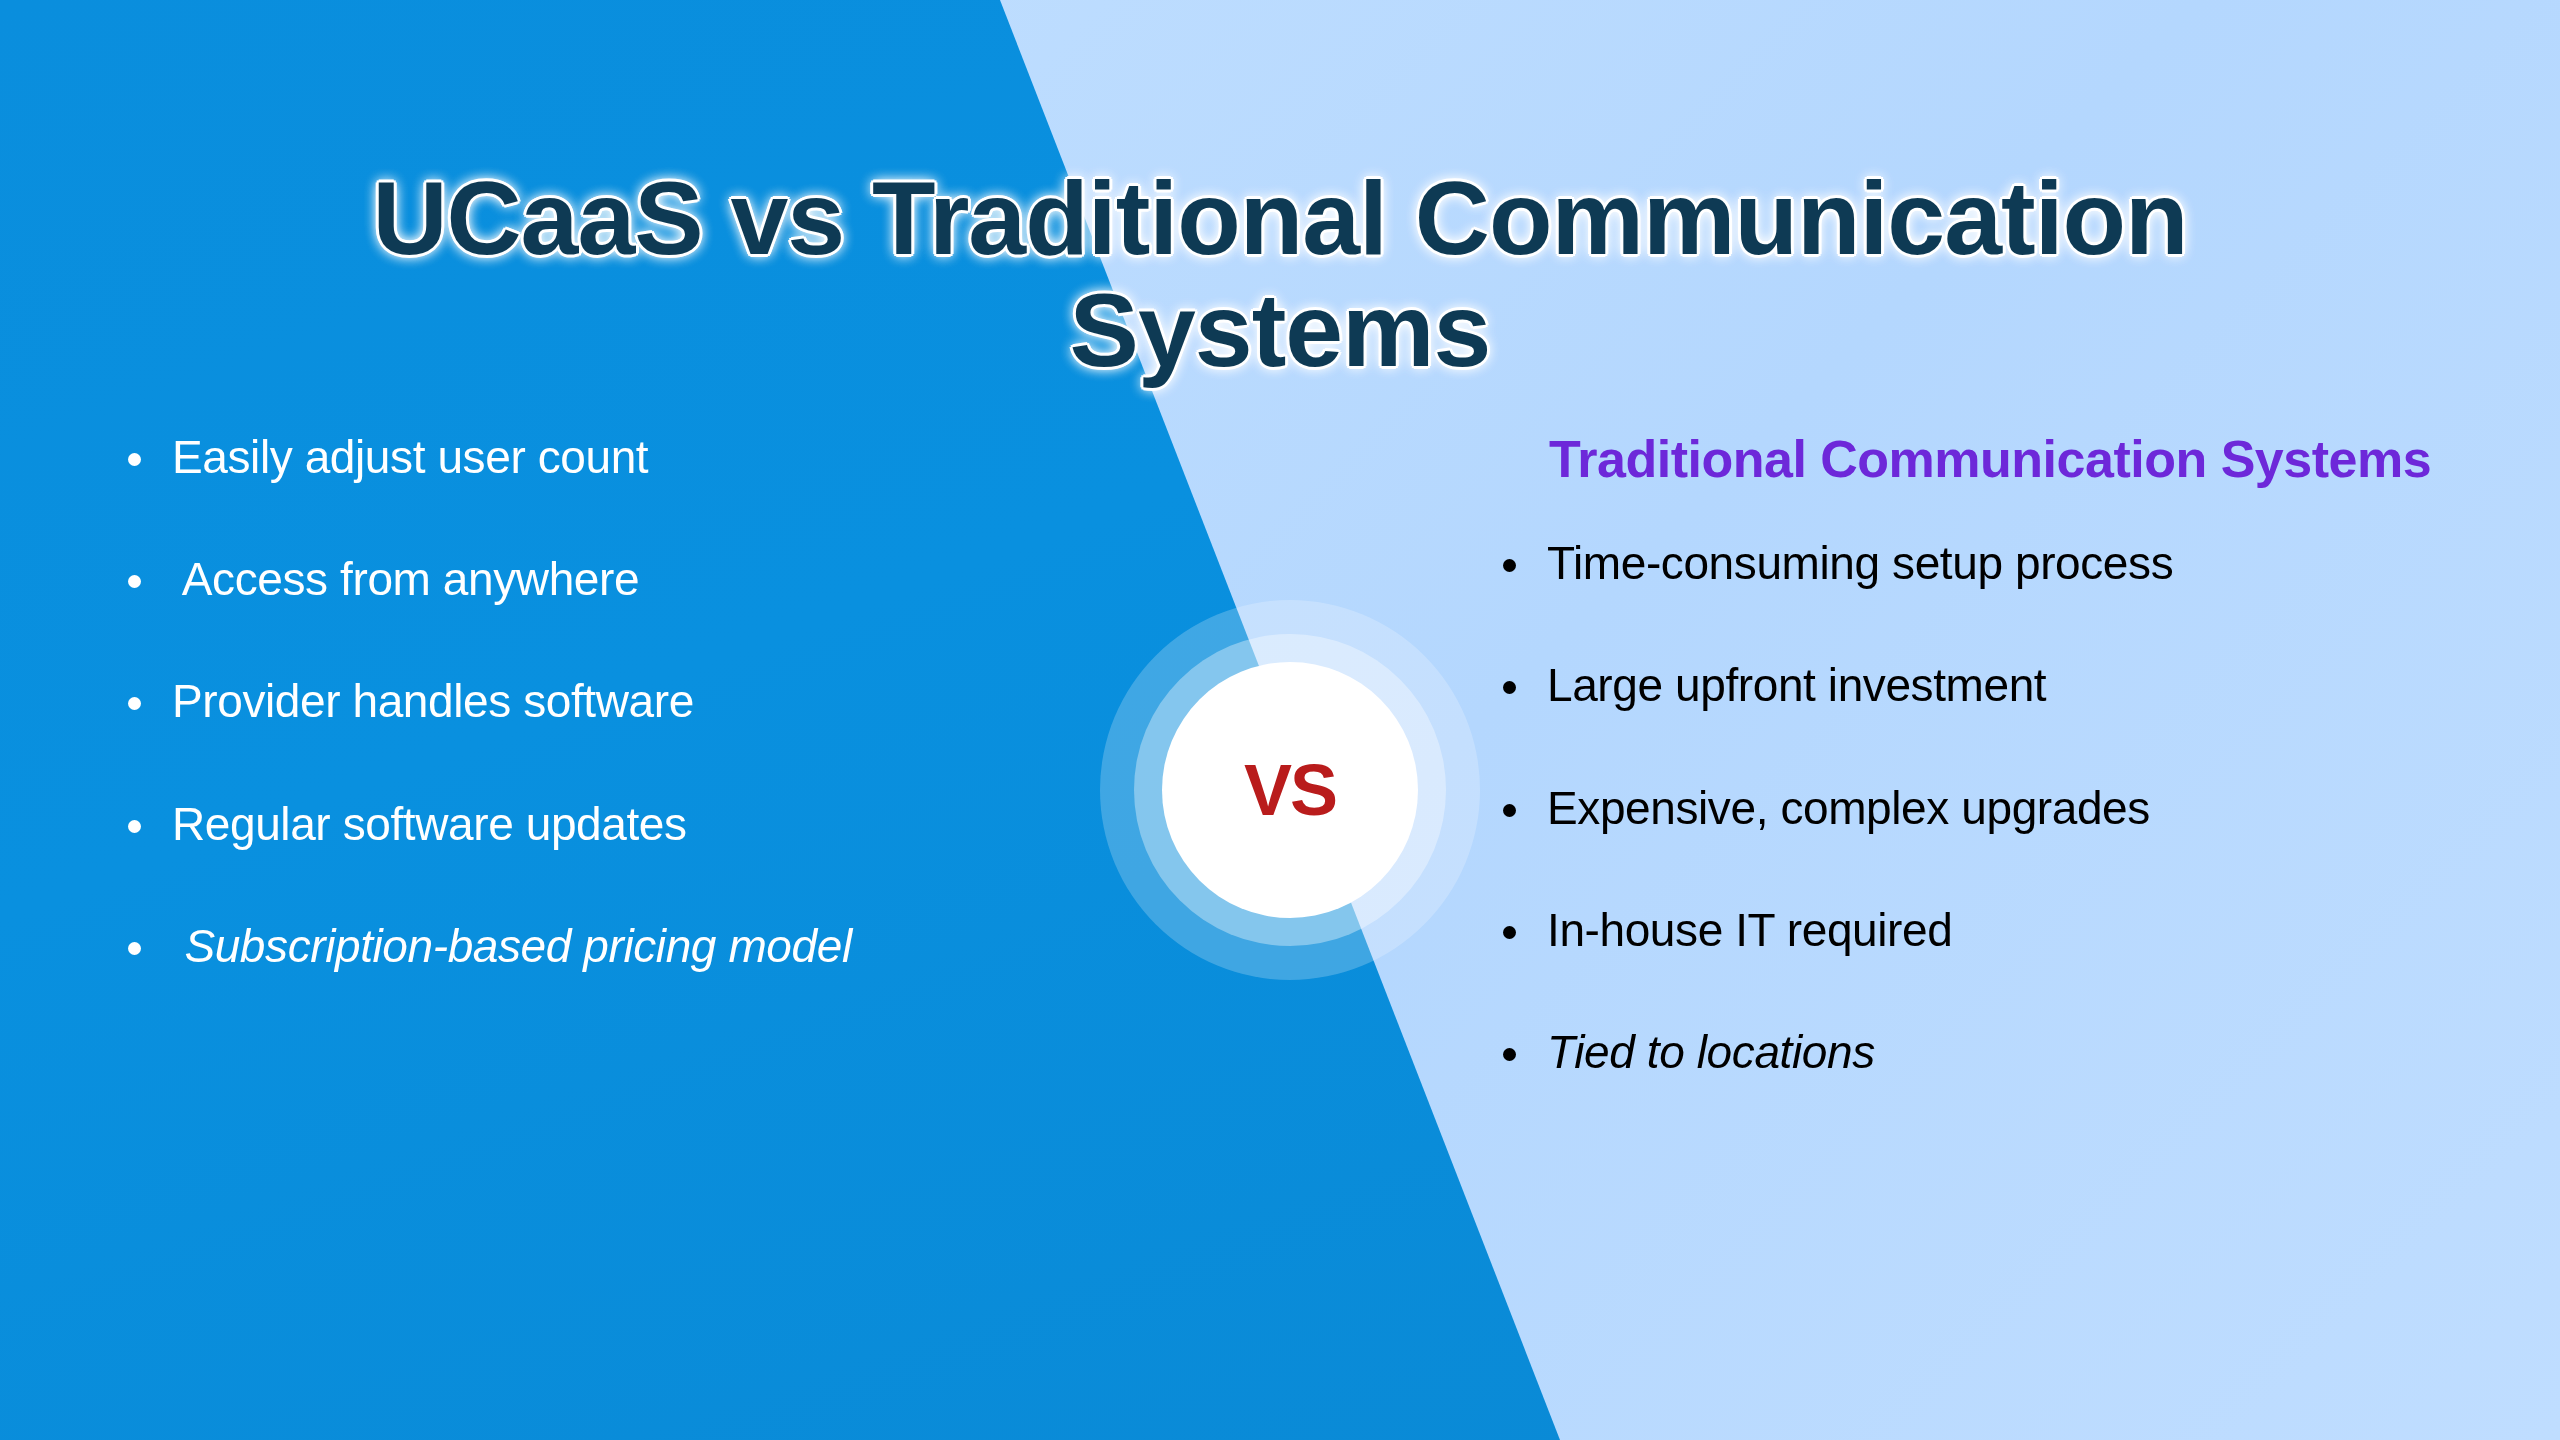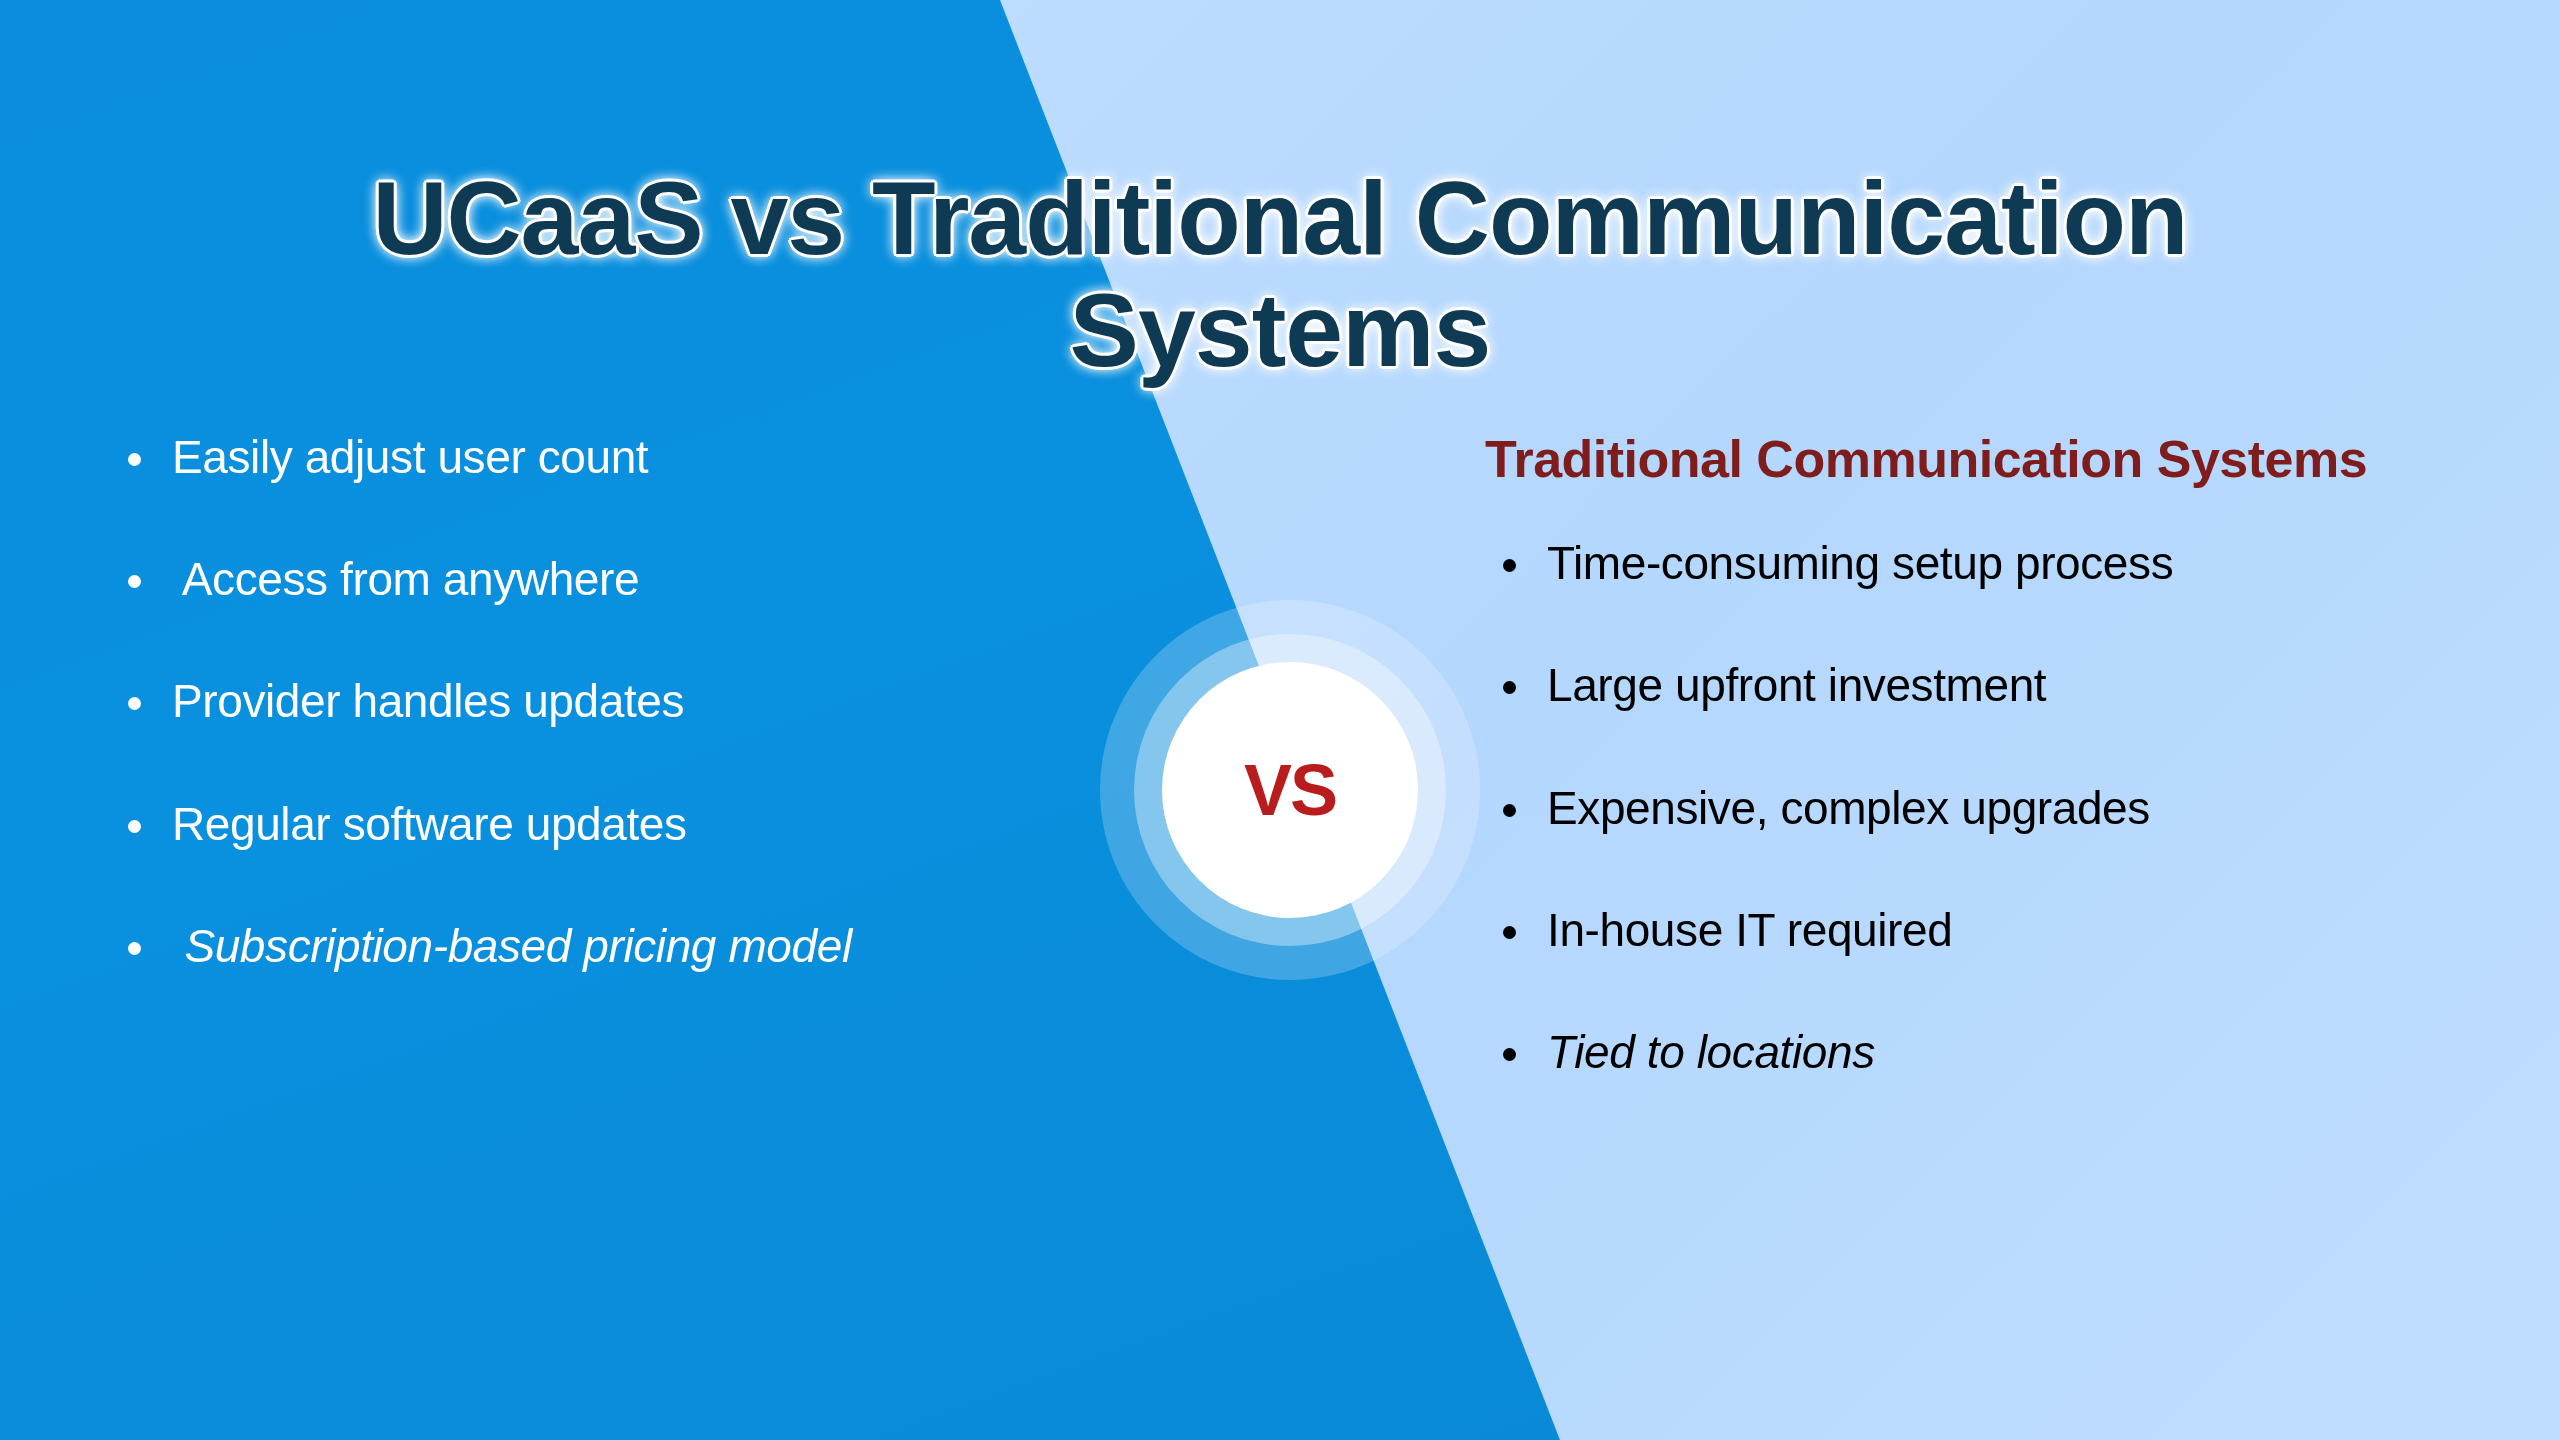--- a/index.html
+++ b/index.html
@@ -73,21 +73,21 @@
   .col-right { left: 1485px; width: 1010px; }
 
   .col-heading {
     font-size: 52px;
     font-weight: 800;
     line-height: 1.12;
     margin: 0 0 48px 0;
     letter-spacing: -0.5px;
   }
   .col-left .col-heading  { color: #FFFFFF; }
-  .col-right .col-heading { color: #7f1d1d; }
+  .col-right .col-heading { color: #6d28d9; text-align: center; }
 
   .bullets {
     list-style: none;
     margin: 0;
     padding: 0;
   }
   .bullets li {
     position: relative;
     padding-left: 62px;
     font-size: 46px;
@@ -162,21 +162,21 @@
 
   <h1 class="title">
     <span class="title-line">UCaaS vs Traditional Communication</span>
     <span class="title-line">Systems</span>
   </h1>
 
   <div class="col col-left">
     <ul class="bullets">
       <li>Easily adjust user count</li>
       <li> Access from anywhere</li>
-      <li>Provider handles updates</li>
+      <li>Provider handles software</li>
       <li>Regular software updates</li>
       <li> Subscription-based pricing model</li>
     </ul>
   </div>
 
   <div class="col col-right">
     <div class="col-heading">Traditional Communication Systems</div>
     <ul class="bullets">
       <li>Time-consuming setup process</li>
       <li>Large upfront investment</li>

